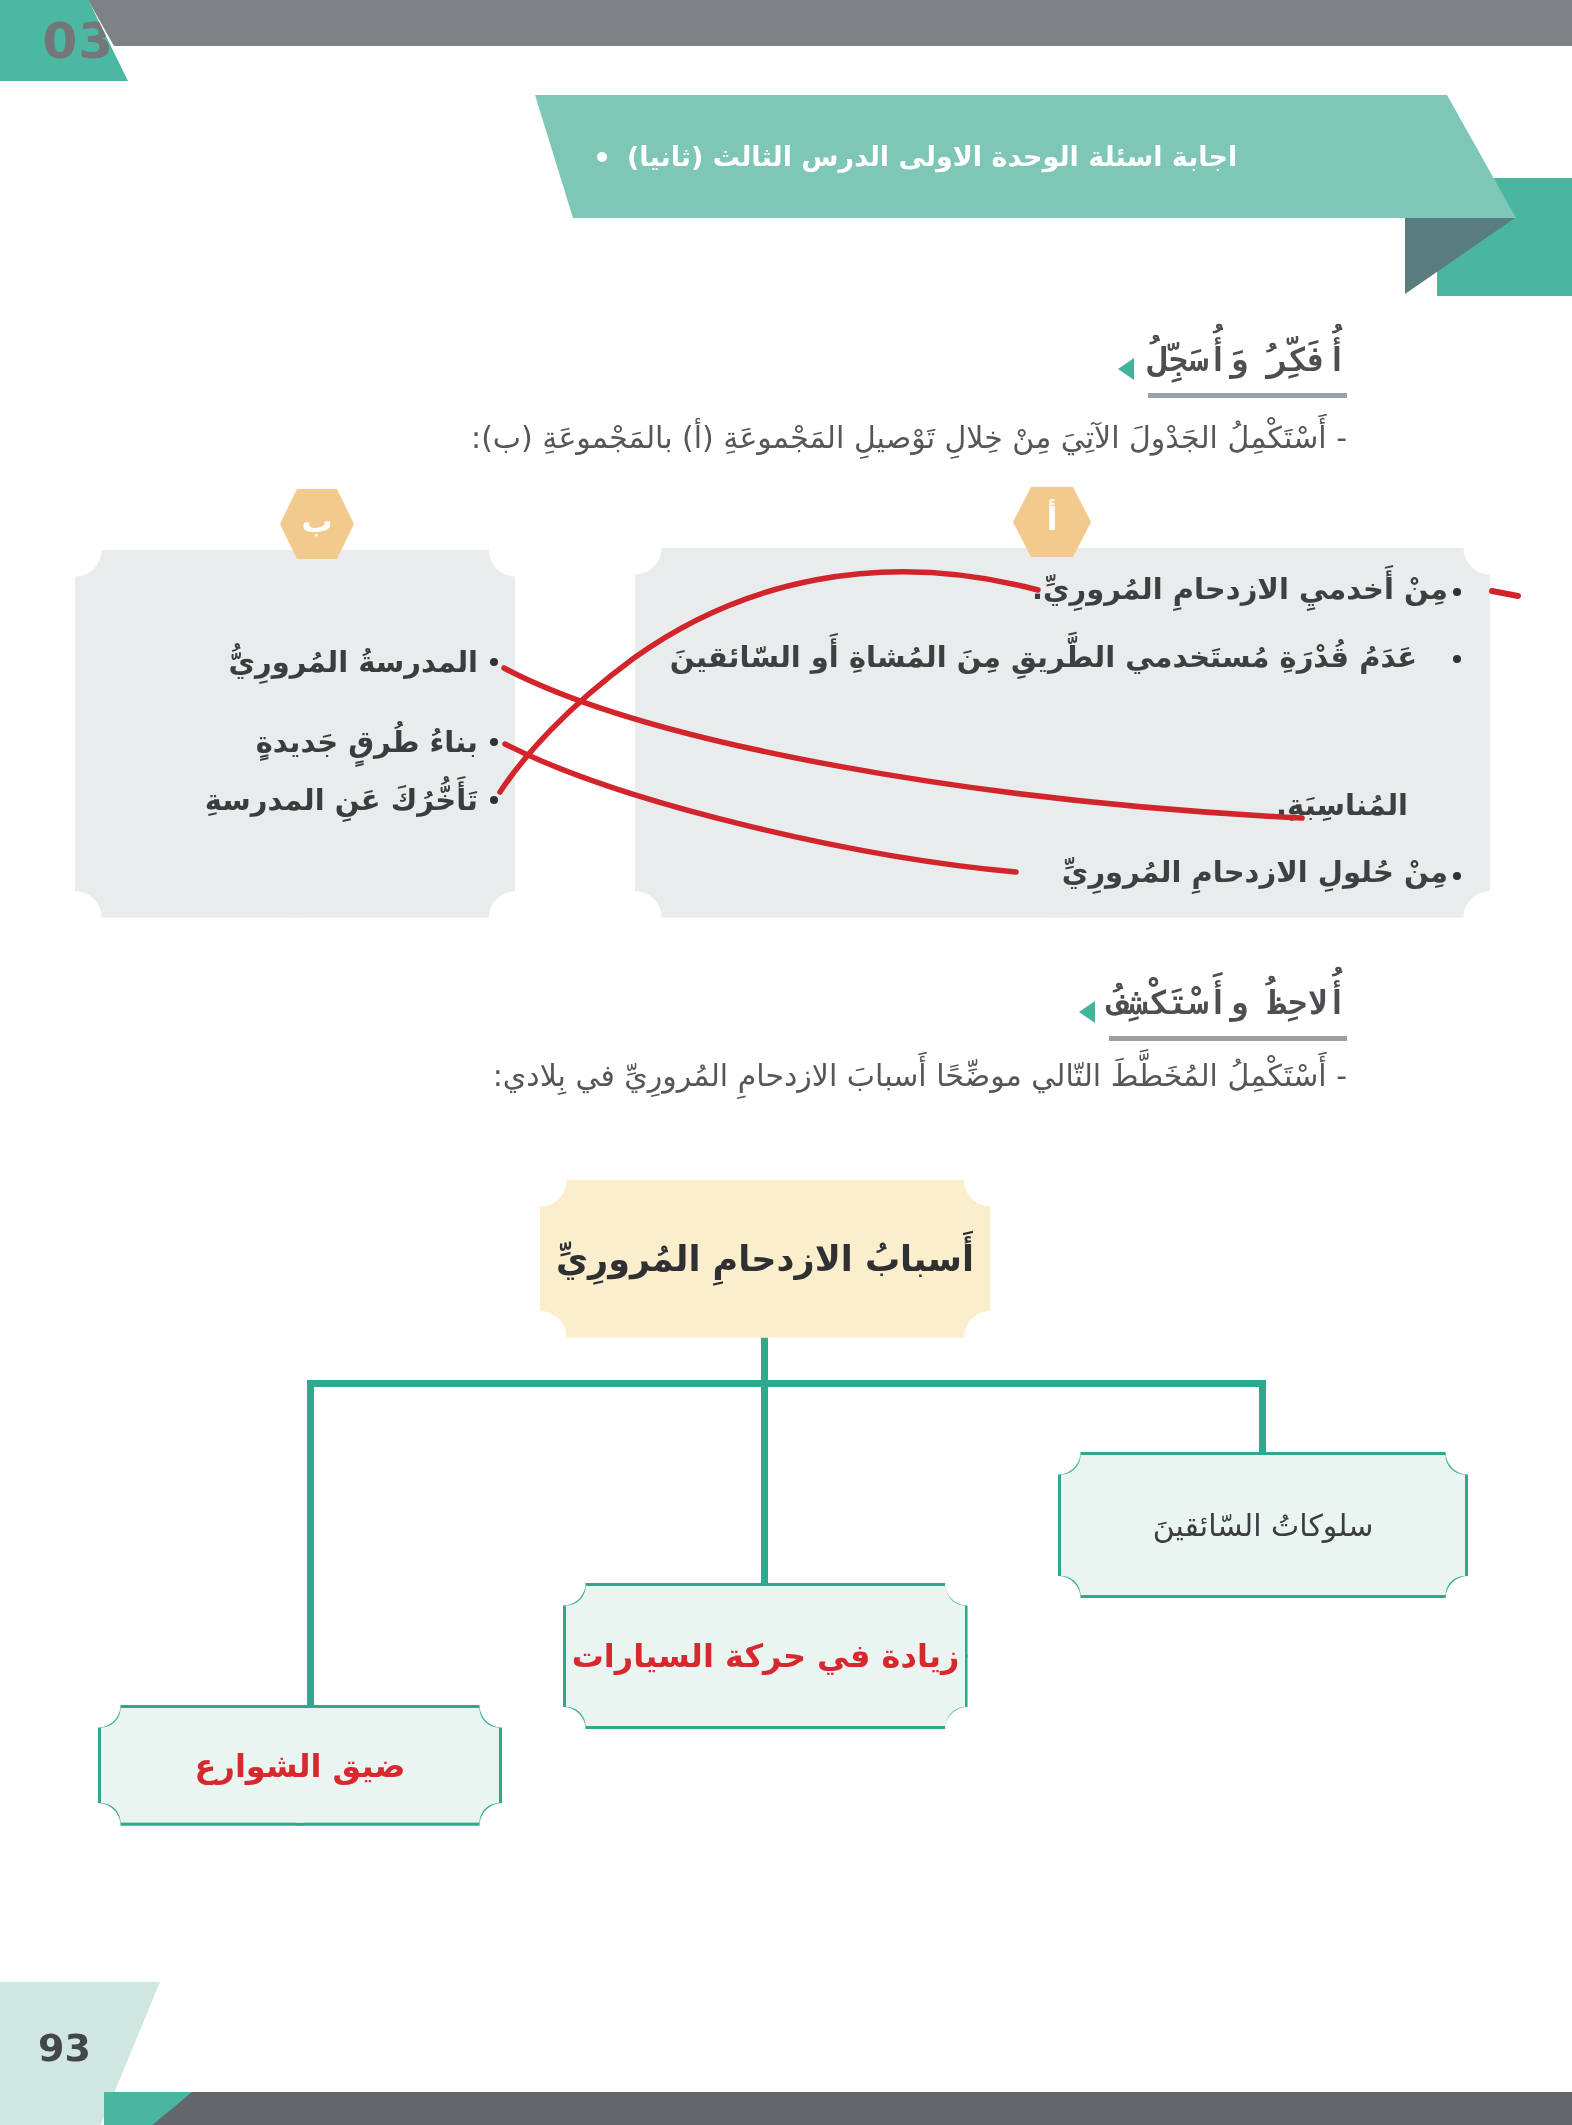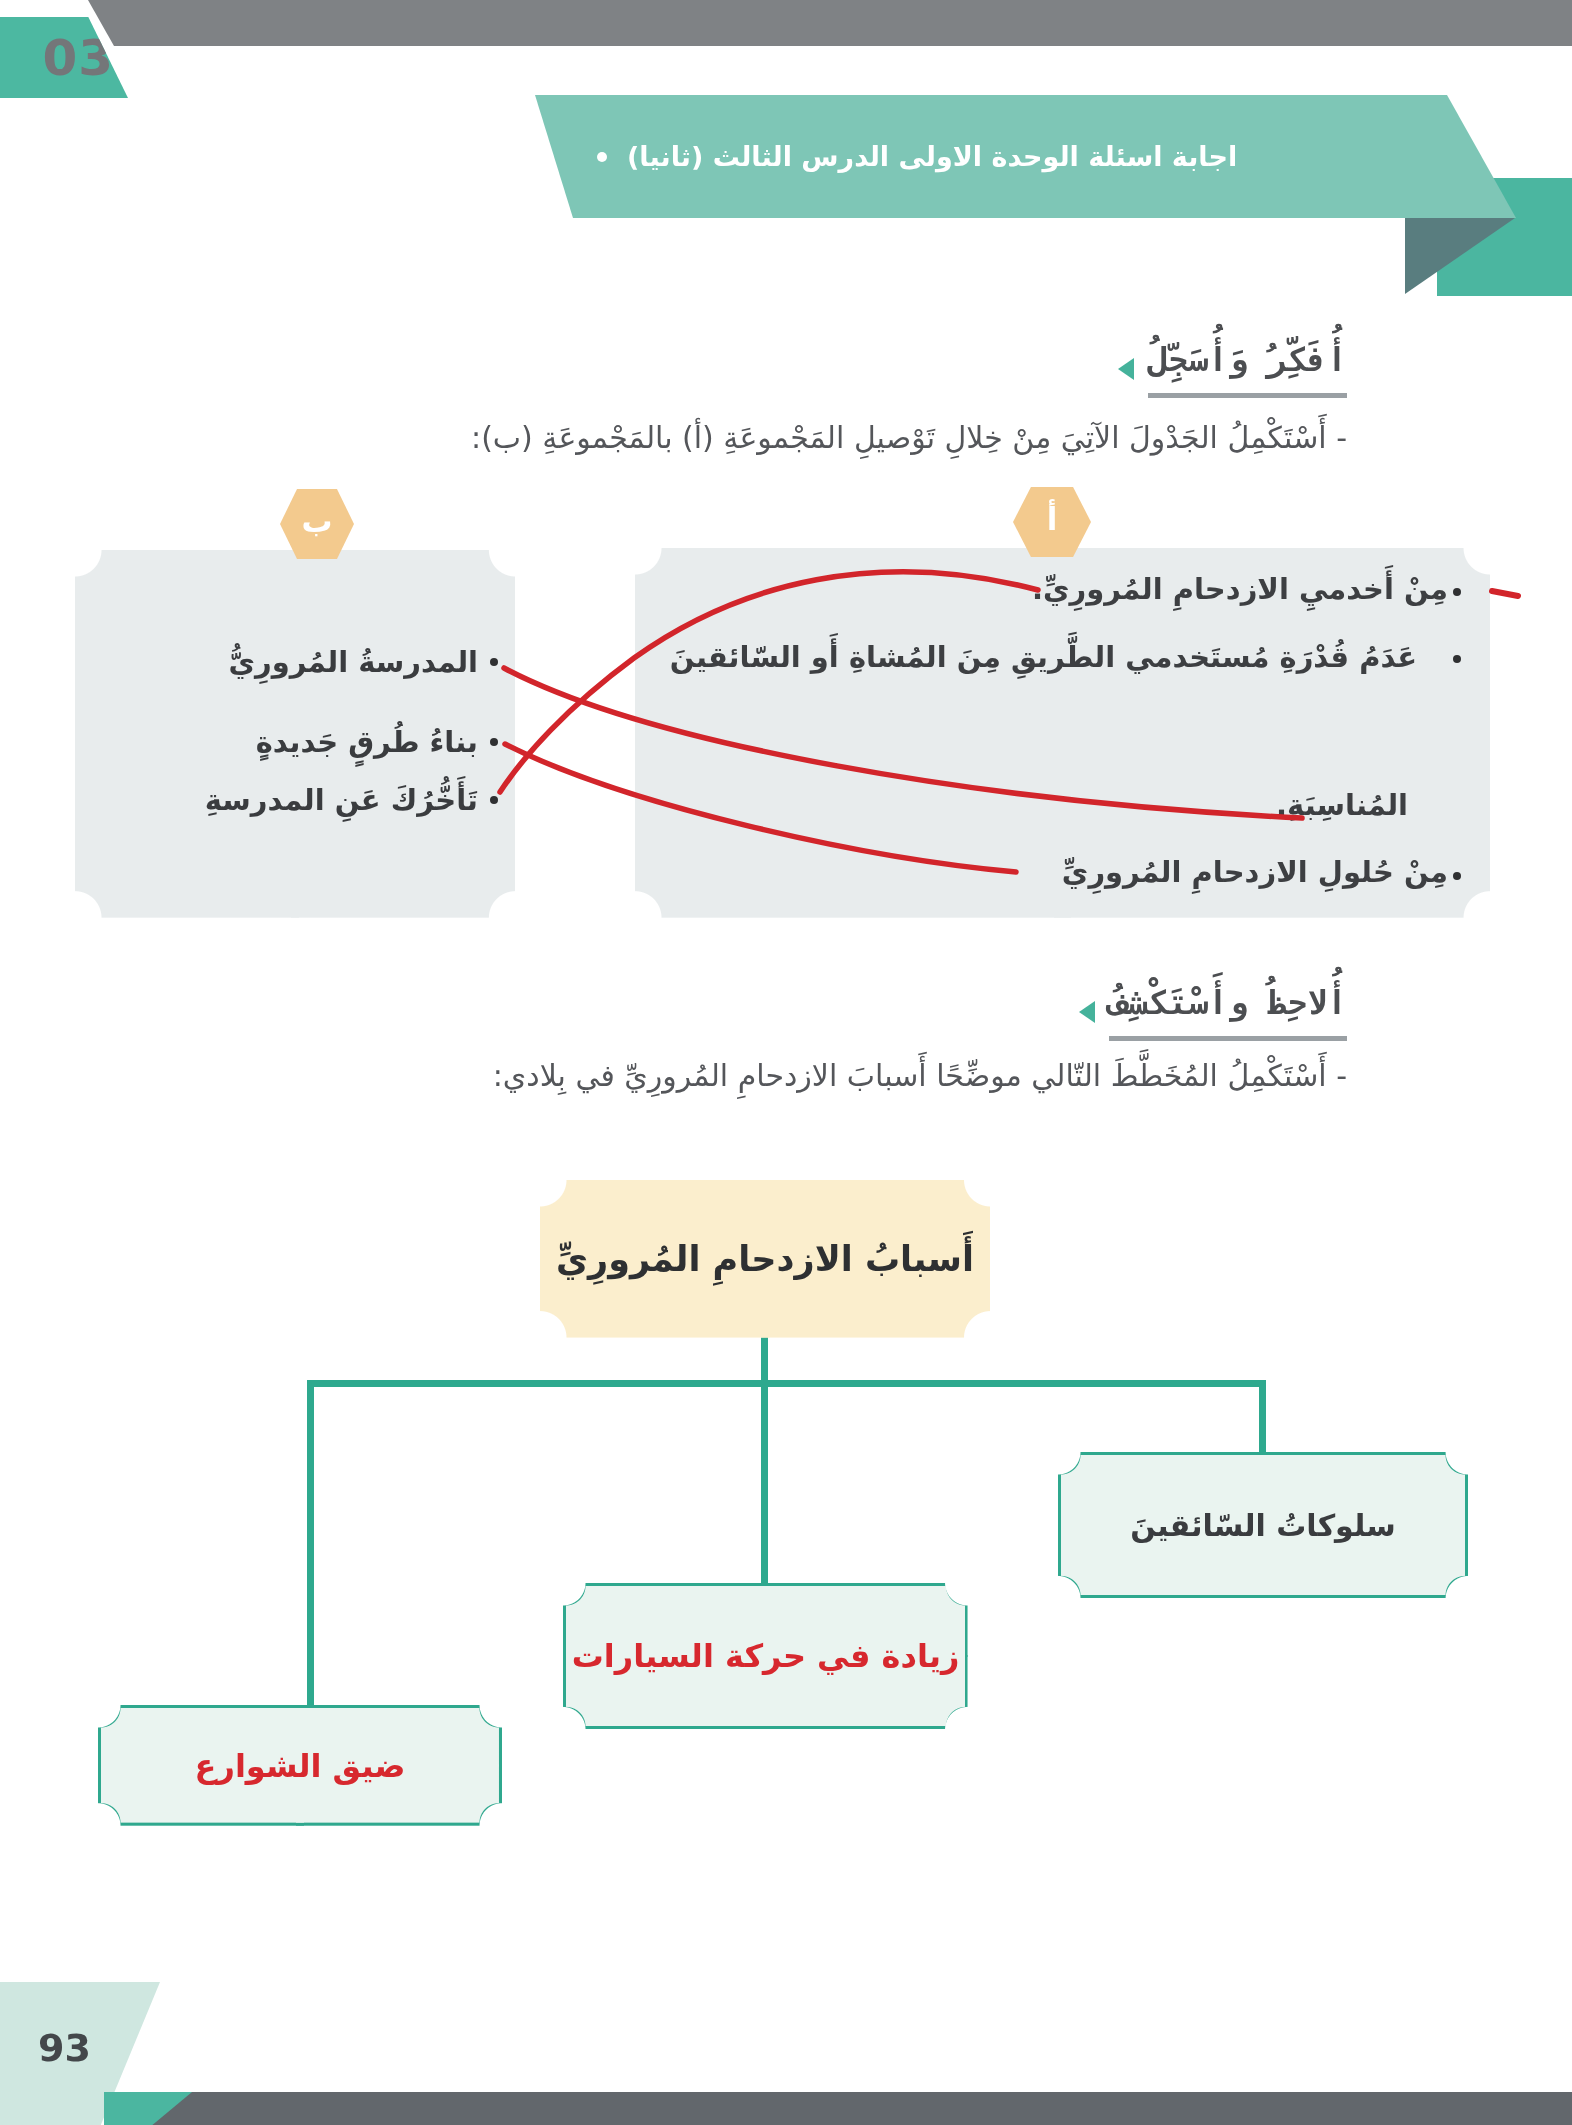--- a/index.html
+++ b/index.html
@@ -3,21 +3,21 @@
 <meta charset="utf-8">
 <style>
   html,body{margin:0;padding:0;background:#ffffff;}
   body{font-family:"DejaVu Sans",sans-serif;}
   #page{position:relative;width:1572px;height:2125px;background:#ffffff;overflow:hidden;direction:rtl;}
   .abs{position:absolute;}
 
   
   .top-bar{left:88px;top:0;width:1484px;height:46px;background:#7f8285;
            clip-path:polygon(0 0,100% 0,100% 100%,26px 100%);}
-  .unit-tile{left:0;top:17px;width:128px;height:81px;background:#4cb8a1;
+  .unit-tile{left:0;top:0;width:128px;height:81px;background:#4cb8a1;
              clip-path:polygon(0 0,69% 0,100% 100%,0 100%);
              display:flex;align-items:center;}
   .unit-tile span{font-size:50px;font-weight:bold;color:#747679;padding-right:14px;letter-spacing:1px;}
 
   
   .ribbon-rect{left:1437px;top:178px;width:135px;height:118px;background:#4bb6a0;}
   .ribbon-fold{left:1405px;top:218px;width:110px;height:76px;background:#597d7f;
                clip-path:polygon(0 0,100% 0,0 100%);}
   .banner{left:505px;top:95px;width:1011px;height:123px;background:#7ec6b6;
           clip-path:polygon(30px 0,942px 0,100% 100%,68px 100%);
@@ -51,21 +51,21 @@
   .item-b{font-weight:bold;color:#3a3c3f;}
   .bullet{width:8px;height:8px;border-radius:50%;background:#2f3032;}
 
   
   .conn{background:#2ea98e;}
   .node-label{position:absolute;inset:0;display:flex;align-items:center;justify-content:center;}
   .root-label{font-size:35px;font-weight:bold;color:#2e3032;}
   .child-outer{--r:22px;--c:#2fa88e;}
   .child-inner{position:absolute;inset:3px;--r:19px;--c:#eaf4f0;}
   .answer-red{font-size:32px;font-weight:bold;color:#d7282e;}
-  .printed-label{font-size:30px;font-weight:700;color:#3a3c3f;}
+  .printed-label{font-size:30px;font-weight:400;color:#3a3c3f;}
 
   
   .pale-corner{left:0;top:1982px;width:160px;height:143px;background:#cfe7e0;
                clip-path:polygon(0 0,100% 0,63% 100%,0 100%);}
   .page-num{left:38px;top:2026px;font-size:38px;font-weight:bold;color:#43474a;}
   .bottom-bar{left:128px;top:2092px;width:1444px;height:33px;background:#62676c;
               clip-path:polygon(24px 0,100% 0,100% 100%,0 100%);}
   .bottom-teal{left:104px;top:2092px;width:88px;height:33px;background:#4bb6a0;
                clip-path:polygon(0 0,100% 0,55% 100%,0 100%);}
   svg.lines{position:absolute;left:0;top:0;pointer-events:none;z-index:4;}

